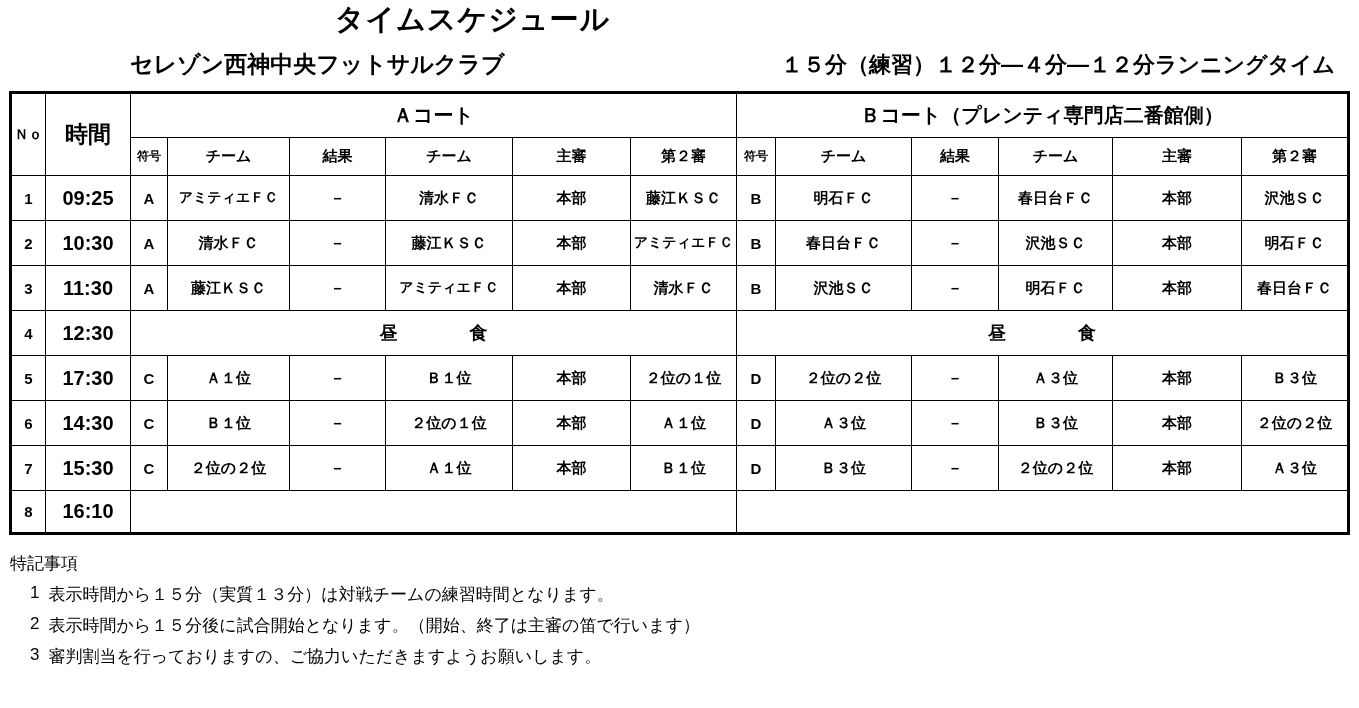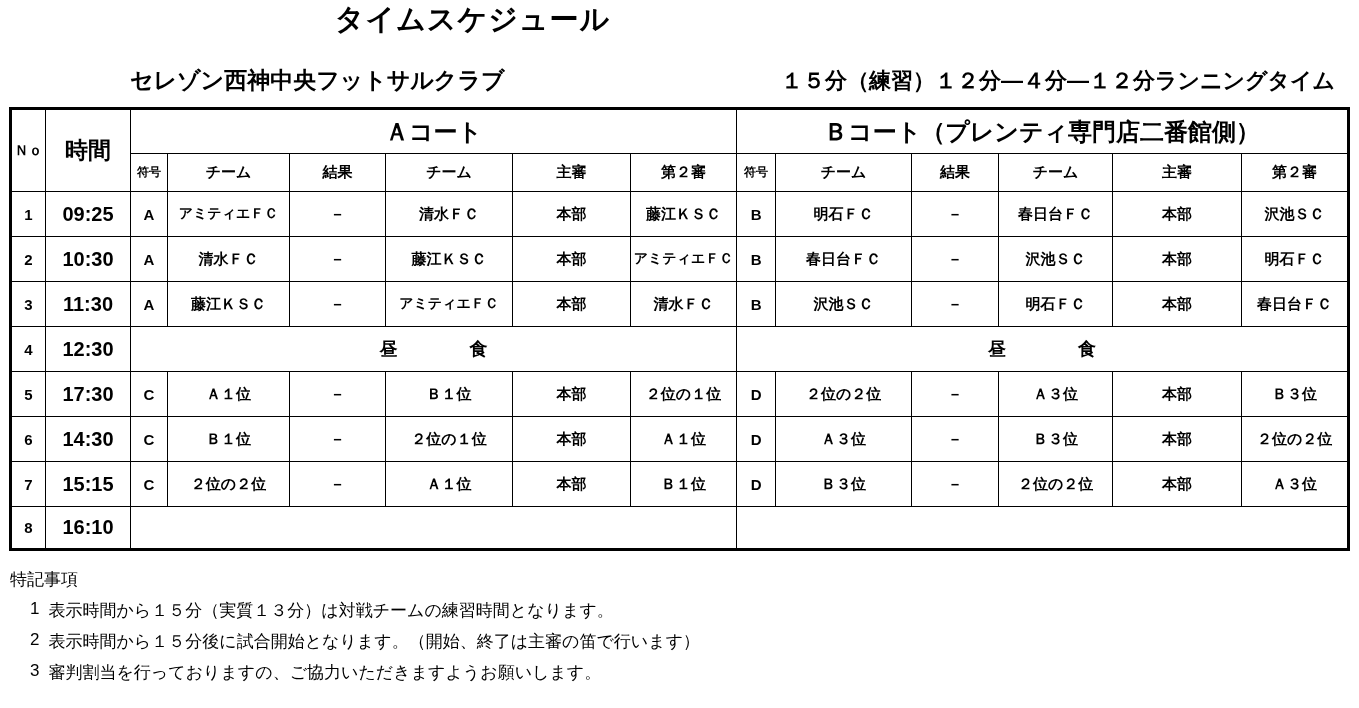--- a/index.html
+++ b/index.html
@@ -10,21 +10,21 @@
     overflow: hidden;
   }
   .page-title {
     width: 945px;
     padding-top: 0;
     text-align: center;
     font-size: 29px;
     font-weight: bold;
     letter-spacing: 1px;
   }
-  .subtitle-row { position: relative; height: 34px; margin-top: 22px; text-decoration: underline; }
+  .subtitle-row { position: relative; height: 34px; margin-top: 6px; text-decoration: underline; }
   .subtitle-left {
     position: absolute; left: 130px; bottom: 0;
     font-size: 23px; font-weight: bold;
   }
   .subtitle-right {
     position: absolute; right: 24px; bottom: 0;
     font-size: 22px; font-weight: bold;
   }
   table.schedule {
     border-collapse: collapse;
@@ -43,21 +43,21 @@
     font-weight: bold;
   }
   .bL { border-left: 3px solid #000; }       
   .dblB { border-bottom: 4px double #000; margin-left: 33px; }  
   tr.h1 { height: 45px; }
   tr.h2 { height: 38px; }
   tr.data { height: 45px; }
   tr.last { height: 43px; }
   .h-no   { font-size: 14px; }
   .h-time { font-size: 23px; }
-  .h-court{ font-size: 24px; }
+  .h-court{ font-size: 20px; }
   .h-sub  { font-size: 15px; }
   .h-code { font-size: 12px; }
   .c-no   { font-size: 15px; }
   .c-time { font-size: 20px; }
   .c-code { font-size: 15px; }
   .c-cell { font-size: 15px; }
   .c-lunch{ font-size: 18px; font-weight: normal; }
   .notes { margin: 17px 0 0 10px; font-size: 17px; }
   .notes-heading { font-size: 17px; }
   .note-item { margin-top: 8px; padding-left: 20px; display: flex; }
@@ -200,21 +200,21 @@
     <td class="c-code bL">D</td>
     <td class="c-cell">Ａ３位</td>
     <td class="c-cell">－</td>
     <td class="c-cell">Ｂ３位</td>
     <td class="c-cell">本部</td>
     <td class="c-cell">２位の２位</td>
   </tr>
 
   <tr class="data">
     <td class="c-no dblB">7</td>
-    <td class="c-time dblB">15:15</td>
+    <td class="c-time dblB">15:30</td>
     <td class="c-code bL dblB">C</td>
     <td class="c-cell dblB">２位の２位</td>
     <td class="c-cell dblB">－</td>
     <td class="c-cell dblB">Ａ１位</td>
     <td class="c-cell dblB">本部</td>
     <td class="c-cell dblB">Ｂ１位</td>
     <td class="c-code bL dblB">D</td>
     <td class="c-cell dblB">Ｂ３位</td>
     <td class="c-cell dblB">－</td>
     <td class="c-cell dblB">２位の２位</td>

